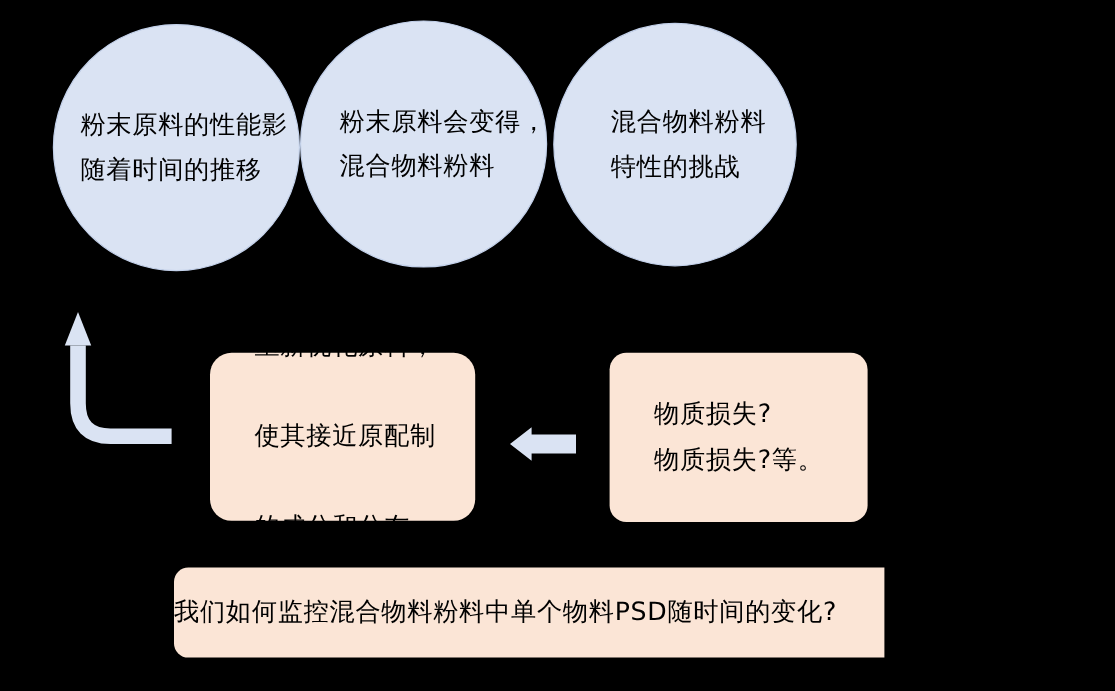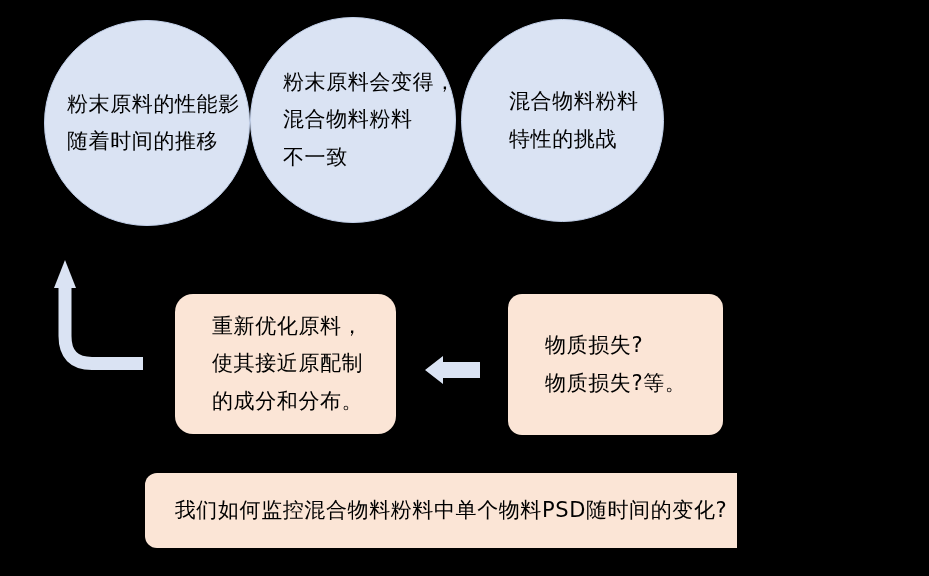--- a/index.html
+++ b/index.html
@@ -40,41 +40,40 @@
   .tdrop-path{fill:var(--bubble-fill);stroke:var(--bubble-border);stroke-width:1.5;}
   
   .arrow-svg{position:absolute;overflow:visible;}
   .arrow-bar{fill:none;stroke:var(--arrow);stroke-width:13;}
   .arrow-head{fill:var(--arrow);}
   
   .pbox{
     position:absolute;background:var(--box-fill);box-sizing:border-box;
     display:flex;flex-direction:column;justify-content:center;
   }
-  .box-reoptimize{left:175px;top:294px;width:221px;height:140px;border-radius:18px;padding-left:37px;}
+  .box-reoptimize{left:175px;top:294px;width:221px;height:140px;border-radius:18px;padding-left:37px;gap:38px;}
   .box-loss{left:508px;top:294px;width:215px;height:141px;border-radius:14px;padding-left:37px;}
   .box-question{
     left:145px;top:473px;width:612px;height:75px;border-radius:12px;
-    align-items:center;
+    align-items:flex-start;
   }
 </style>
 </head>
 <body>
 
 <div class="canvas">
 
   <div class="bubble b1">
     <span class="line">粉末原料的性能影</span>
     <span class="line">随着时间的推移</span>
   </div>
 
   <div class="bubble b2">
     <span class="line">粉末原料会变得，</span>
     <span class="line">混合物料粉料</span>
-    <span class="line">不一致</span>
   </div>
 
   <div class="bubble b3">
     <span class="line">混合物料粉料</span>
     <span class="line">特性的挑战</span>
   </div>
 
 
   <svg class="arrow-svg" style="left:40px;top:248px;" width="120" height="130" viewBox="0 0 120 130">
     <path class="arrow-bar" d="M 103 115.5 L 52 115.5 Q 25 115.5 25 88 L 25 40"></path>

